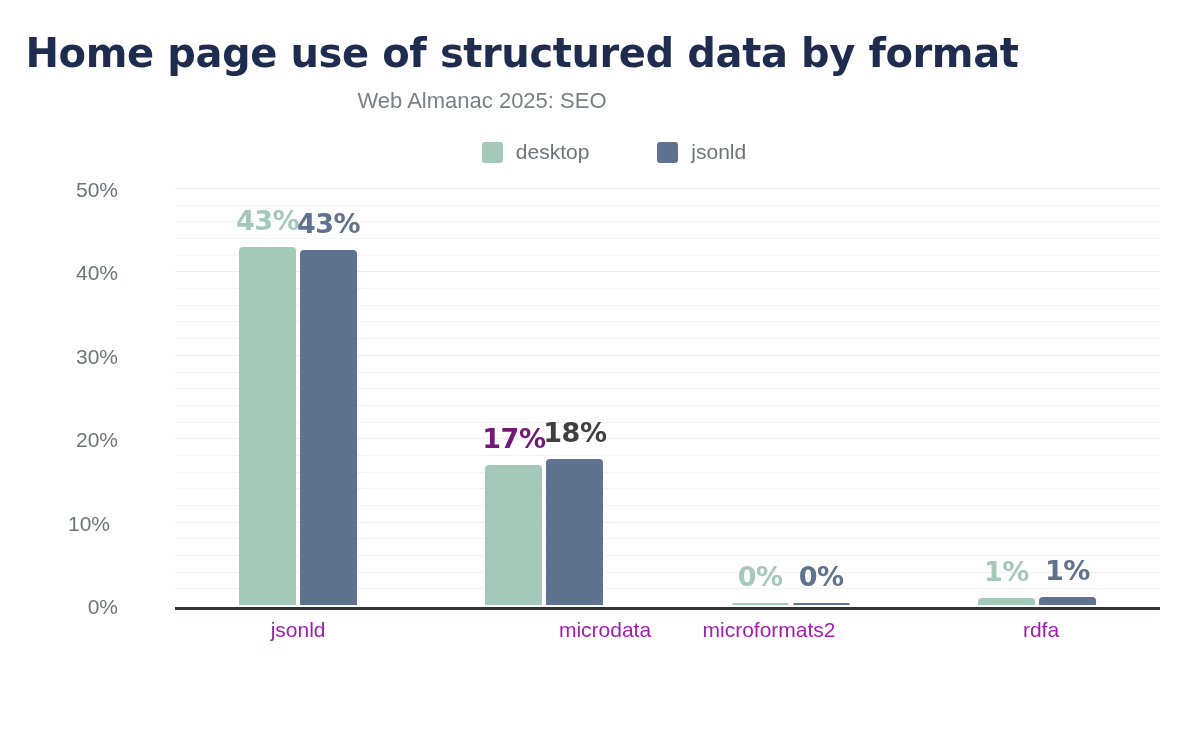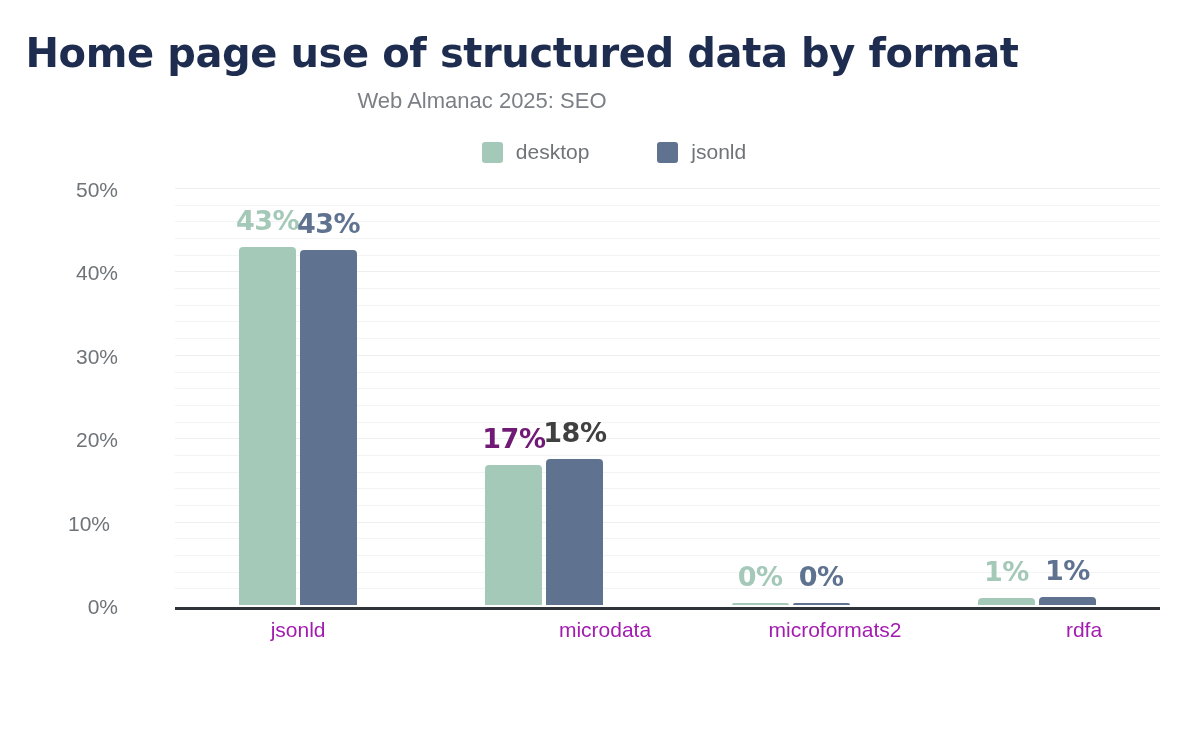--- a/index.html
+++ b/index.html
@@ -249,18 +249,18 @@
       <div class="vlabel desktop" style="color: rgb(165, 201, 184); left: 831.4px; transform: translateX(-50%); top: 367.5px;">1%</div>
       <div class="bar mobile" style="left: 863.9px; width: 57px; height: 8.3px; background: rgb(95, 115, 144);"></div>
       <div class="vlabel mobile" style="color: rgb(95, 115, 144); left: 892.4px; transform: translateX(-50%); top: 366.7px;">1%</div>
     </div>
 
   <div class="axis-baseline" id="axis-baseline" style="left:175px; top:607px;"></div>
 
   <div id="xticks">
       <div class="xtick-lbl" style="left: 298.1px;">jsonld</div>
       <div class="xtick-lbl" style="left: 572px; margin-left: 33px;">microdata</div>
-      <div class="xtick-lbl" style="left: 835px;">microformats2</div>
-      <div class="xtick-lbl" style="left: 1084px;">rdfa</div>
+      <div class="xtick-lbl" style="left: 769px;">microformats2</div>
+      <div class="xtick-lbl" style="left: 1041px;">rdfa</div>
     </div>
 
 
 </div>
 
 </body></html>

